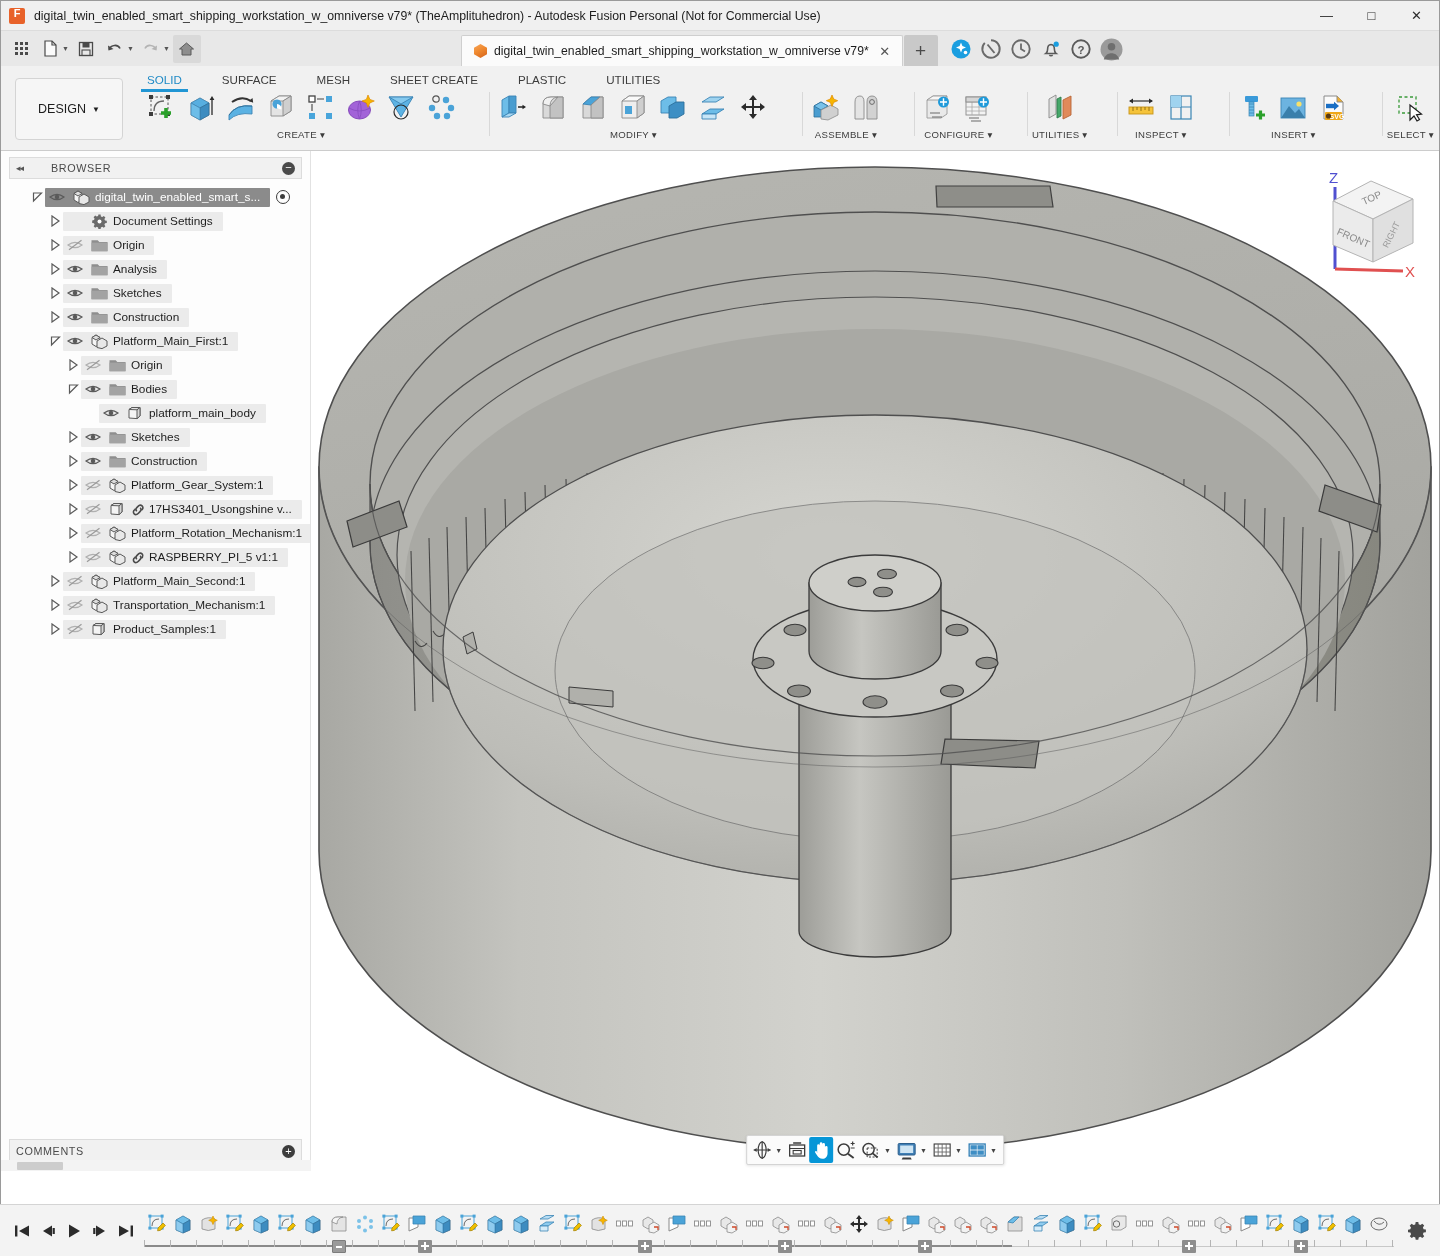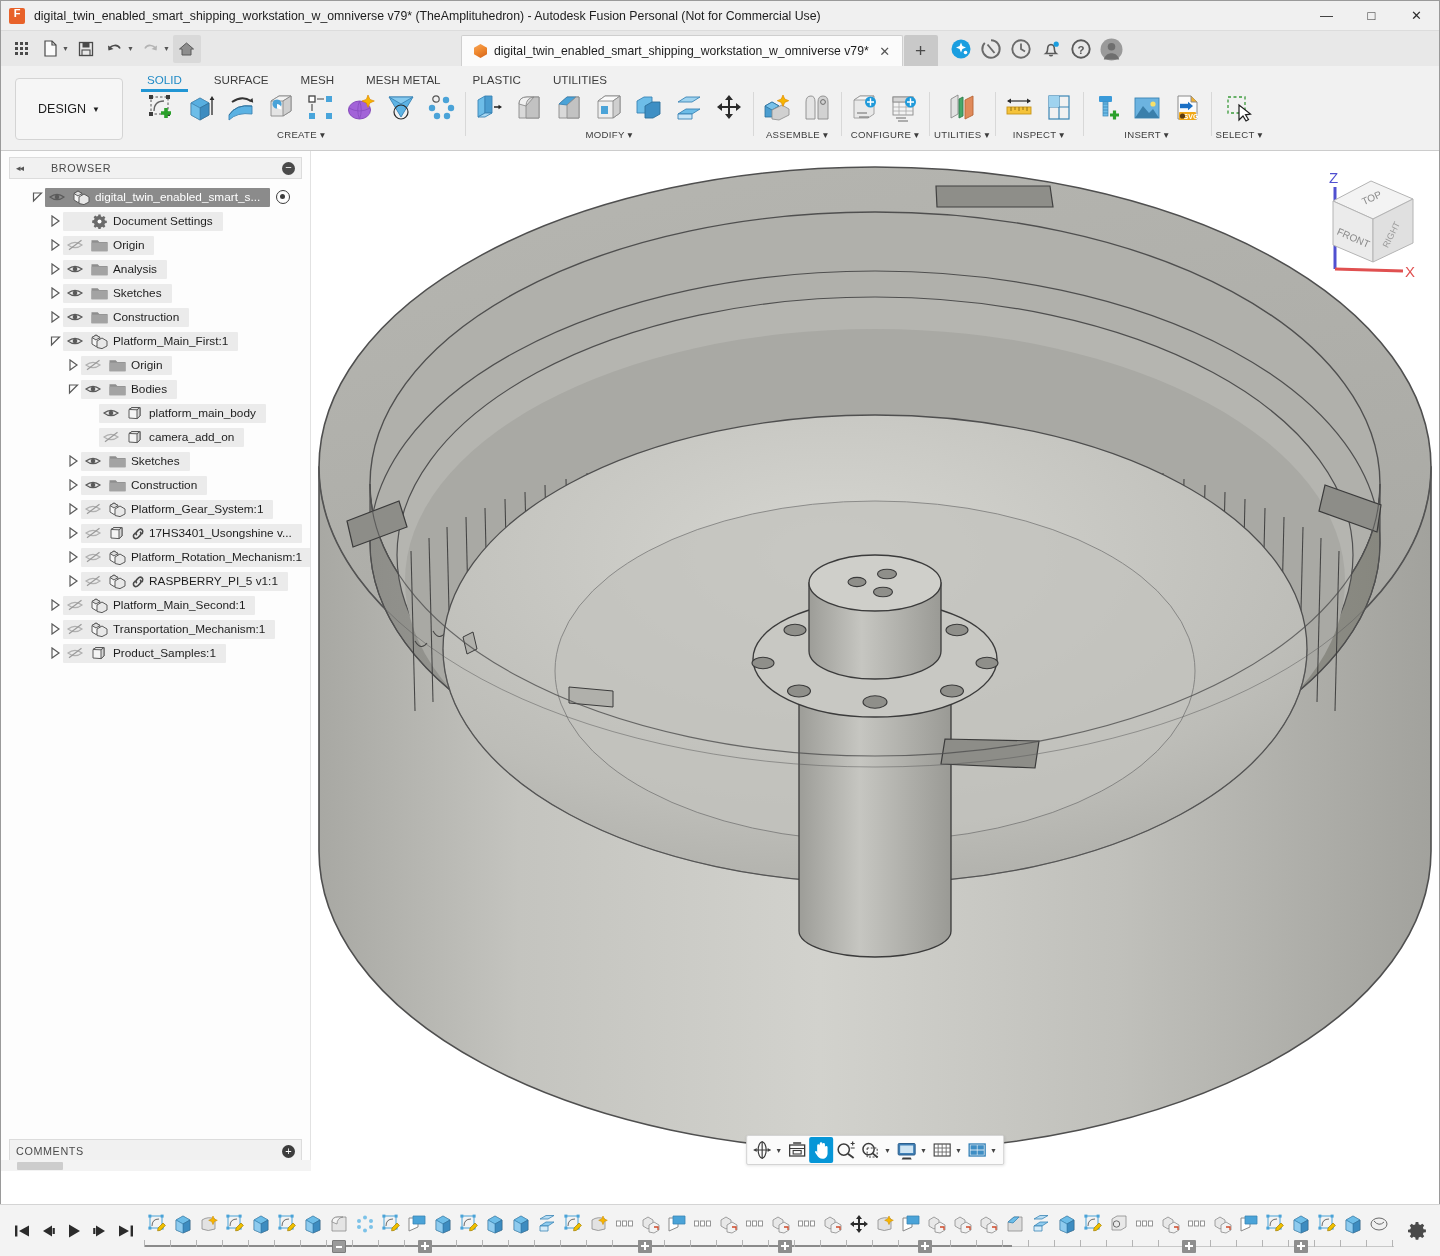--- a/index.html
+++ b/index.html
@@ -87,31 +87,31 @@
     height: 85px; background: #f1f1f1; border-bottom: 1px solid #cccccc;
     display: flex; align-items: flex-start; position: relative;
   }
   .design-btn {
     width: 108px; height: 62px; margin: 12px 10px 0 14px;
     border: 1px solid #d4d4d4; border-radius: 4px; background: #f6f6f6;
     display: flex; align-items: center; justify-content: center;
     font-size: 12.5px; color: #1d1d1d; cursor: pointer; flex: none;
   }
   .tabs-and-tools { flex: 1; display: flex; flex-direction: column; height: 85px; }
-  .ws-tabs { display: flex; align-items: center; height: 22px; padding-top: 4px; gap: 4px; }
+  .ws-tabs { display: flex; align-items: center; height: 22px; padding-top: 4px; gap: 12px; }
   .ws-tab {
     padding: 0 14px; height: 20px; font-size: 11.6px; color: #3c3c3c;
     cursor: pointer; position: relative; display: flex; align-items: center;
   }
   .ws-tab.active { color: #1f8ac6; font-weight: normal; }
   .ws-tab.active::after {
     content: ""; position: absolute; left: 8px; right: 8px; bottom: -3px;
     height: 3px; background: #2196d4;
   }
-  .panels { display: flex; align-items: flex-start; height: 60px; padding-left: 4px; }
+  .panels { display: flex; align-items: flex-start; height: 60px; padding-left: 4px; justify-content: space-between; }
   .panel {
     display: flex; flex-direction: column; align-items: center;
     height: 58px; position: relative; padding: 0 5px;
   }
   .panel + .panel::before {
     content: ""; position: absolute; left: 0; top: 4px; bottom: 10px;
     width: 1px; background: #d8d8d8;
   }
   .panel-row { display: flex; align-items: center; gap: 2px; height: 40px; }
   .panel-label {
@@ -385,21 +385,21 @@
 <div class="ribbon">
   <div class="design-btn">
     <span>DESIGN</span>
     <span style="font-size:8px;margin-left:6px;">▼</span>
   </div>
   <div class="tabs-and-tools">
     <div class="ws-tabs">
       <div class="ws-tab active">SOLID</div>
       <div class="ws-tab">SURFACE</div>
       <div class="ws-tab">MESH</div>
-      <div class="ws-tab">MESH METAL</div>
+      <div class="ws-tab">SHEET CREATE</div>
       <div class="ws-tab">PLASTIC</div>
       <div class="ws-tab">UTILITIES</div>
     </div>
 
     <div class="panels">
 
       <div class="panel">
         <div class="panel-row">
           <div class="tool">
             <svg width="30" height="30" viewBox="0 0 30 30">
@@ -900,40 +900,20 @@
               </svg>
             </span>
             <span class="nodeicon">
               <svg width="16" height="15" viewBox="0 0 16 15">
                 <path d="M2 12 V3.5 L5 1.5 H13 V10 L10 12.6 Z" fill="#f4f4f4" stroke="#5a5a5a" stroke-width="1"></path>
                 <path d="M2 3.5 L5 1.5 H13 L10 3.8 Z" fill="#e2e2e2" stroke="#5a5a5a" stroke-width="1"></path>
                 <path d="M10 3.8 L13 1.5 V10 L10 12.6 Z" fill="#d6d6d6" stroke="#5a5a5a" stroke-width="1"></path>
               </svg>
             </span>
             <span class="tlabel">platform_main_body</span>
-          </span>
-        </div>
-        <div class="trow">
-          <span style="width: 82px; flex: 0 0 auto;"></span>
-          <span class="twisty"></span>
-          <span class="hl">
-            <span class="eye">
-              <svg width="16" height="12" viewBox="0 0 16 12">
-                <path d="M1 6 Q8 0.6 15 6 Q8 11.4 1 6 Z" fill="none" stroke="#b0b0b0" stroke-width="1.2"></path>
-                <path d="M2 10.8 L14.5 1.2" stroke="#9a9a9a" stroke-width="1.2"></path>
-              </svg>
-            </span>
-            <span class="nodeicon">
-              <svg width="16" height="15" viewBox="0 0 16 15">
-                <path d="M2 12 V3.5 L5 1.5 H13 V10 L10 12.6 Z" fill="#f4f4f4" stroke="#5a5a5a" stroke-width="1"></path>
-                <path d="M2 3.5 L5 1.5 H13 L10 3.8 Z" fill="#e2e2e2" stroke="#5a5a5a" stroke-width="1"></path>
-                <path d="M10 3.8 L13 1.5 V10 L10 12.6 Z" fill="#d6d6d6" stroke="#5a5a5a" stroke-width="1"></path>
-              </svg>
-            </span>
-            <span class="tlabel">camera_add_on</span>
           </span>
         </div>
         <div class="trow">
           <span style="width: 64px; flex: 0 0 auto;"></span>
           <span class="twisty">
             <svg width="11" height="12" viewBox="0 0 11 12">
               <path d="M2 1 L9 6 L2 11 Z" fill="none" stroke="#5a5a5a" stroke-width="1.2"></path>
             </svg>
           </span>
           <span class="hl">

